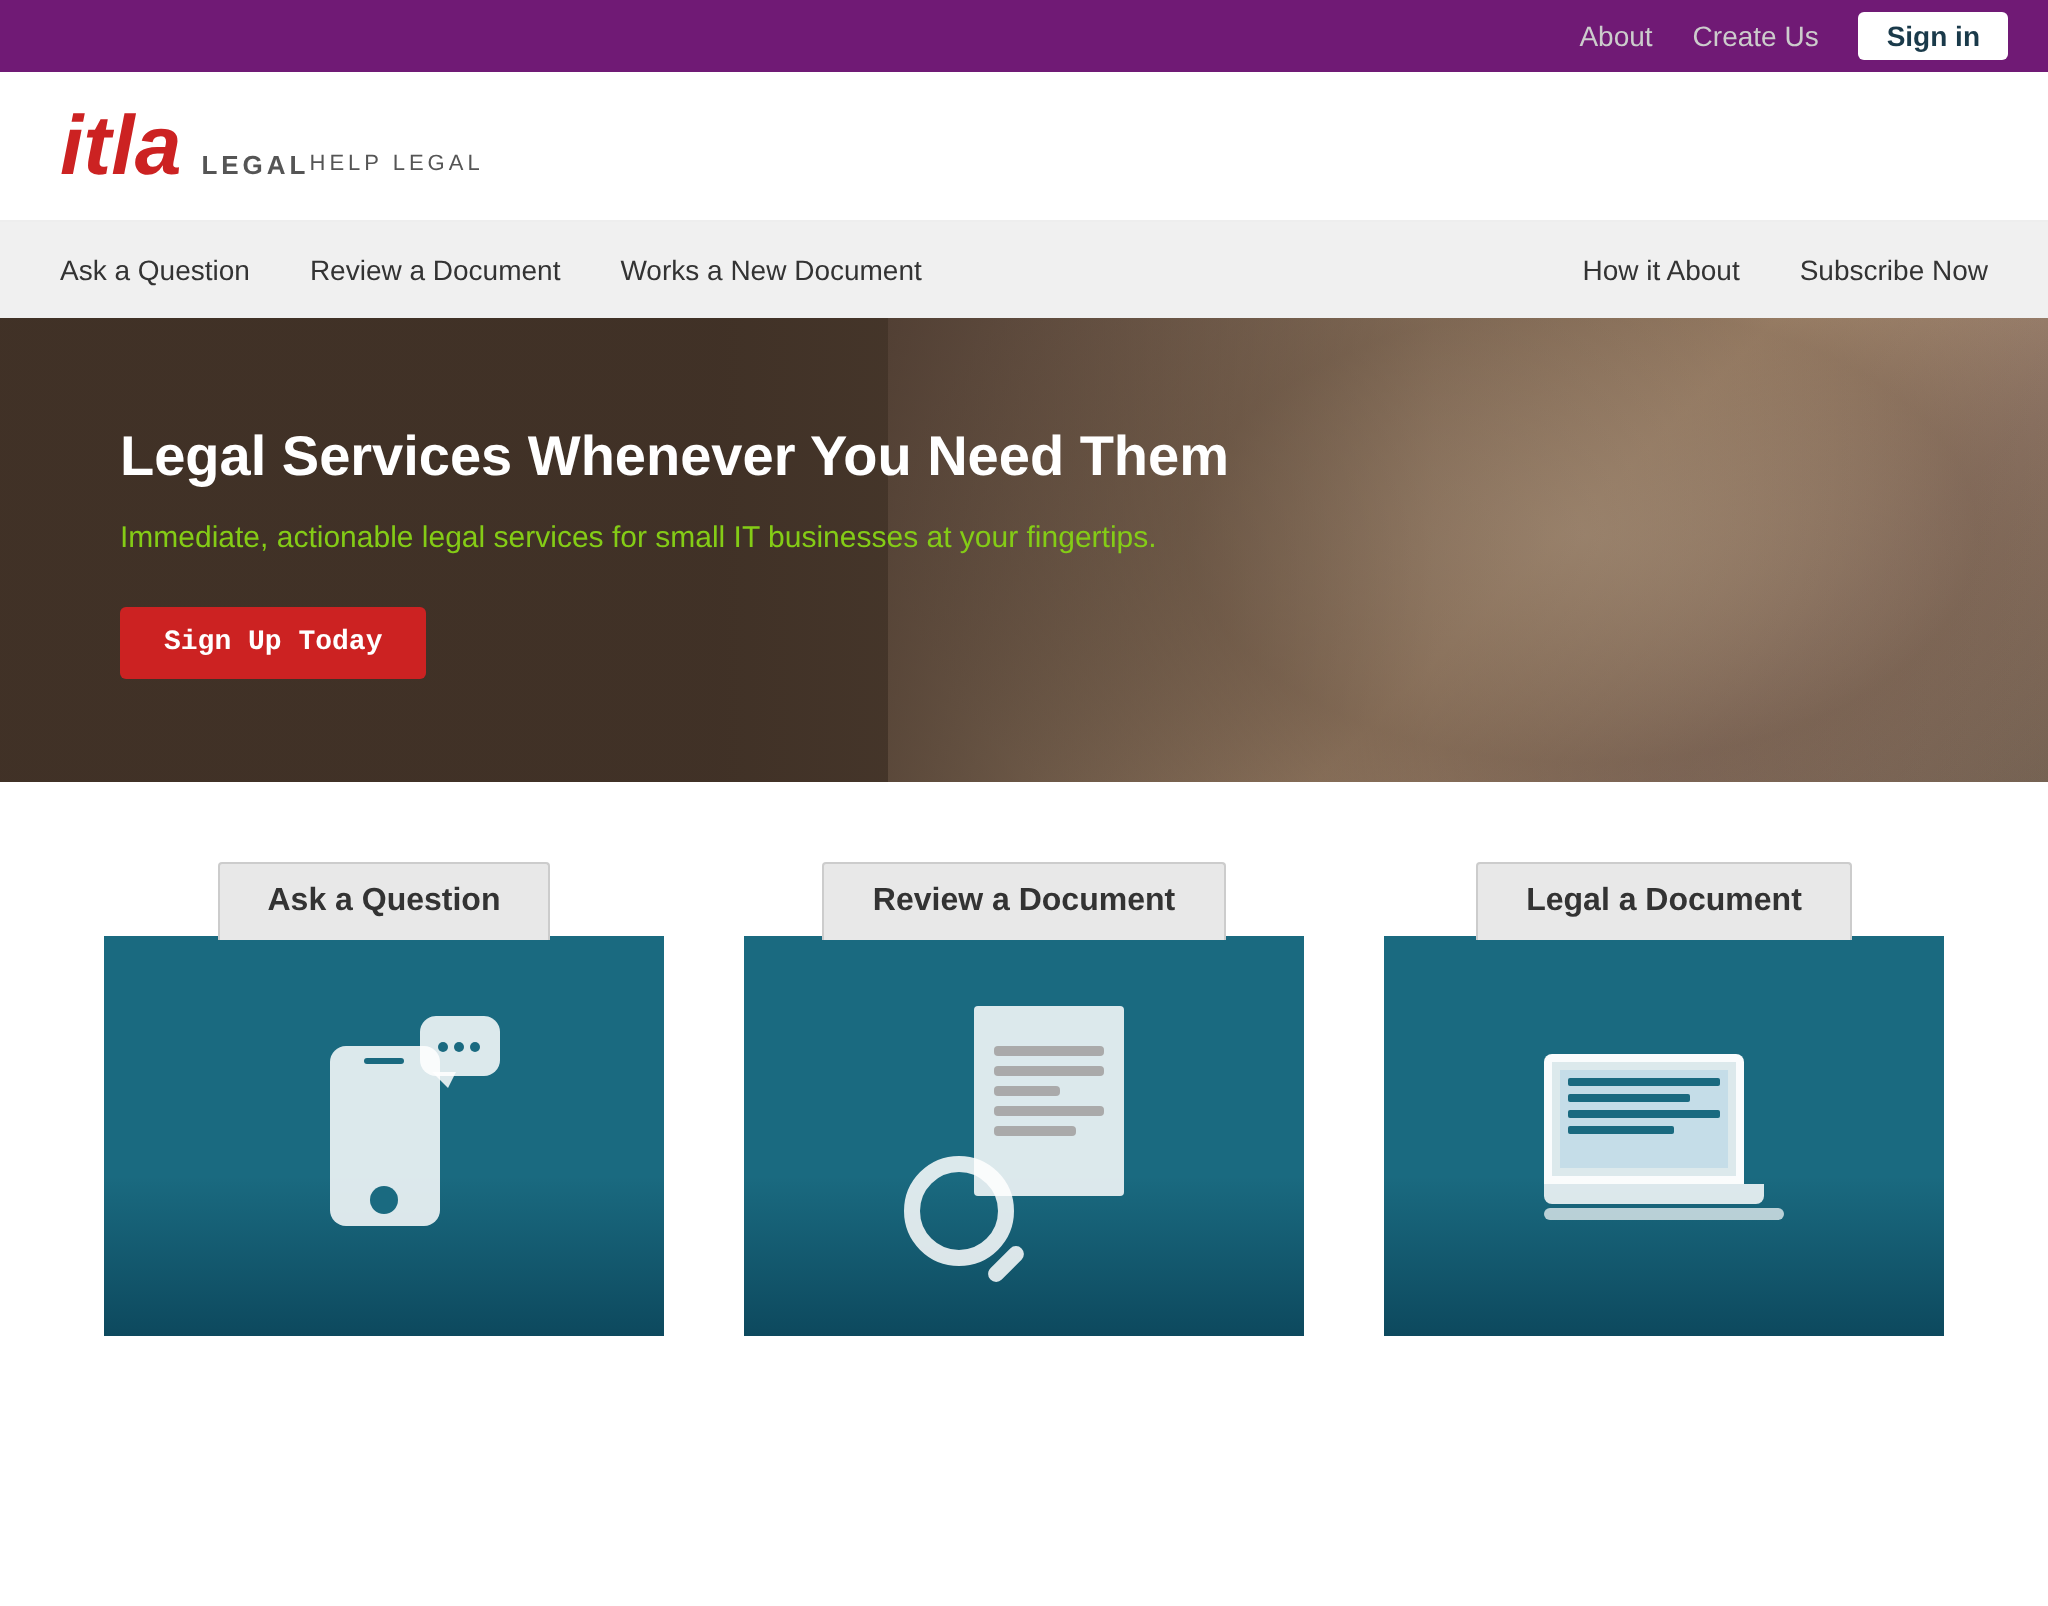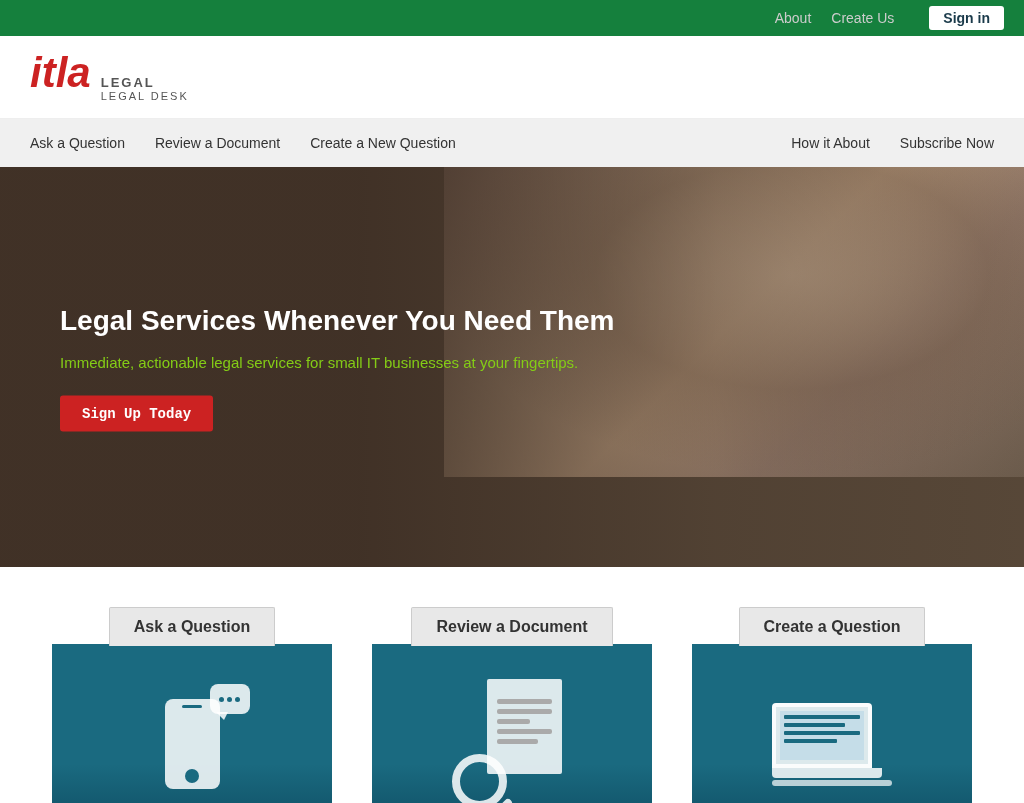--- a/index.html
+++ b/index.html
@@ -1,40 +1,39 @@
 <!DOCTYPE html>
 <html><head>
   <meta charset="utf-8">
   <style>
     * { margin: 0; padding: 0; box-sizing: border-box; }
     body { font-family: Arial, sans-serif; background: #fff; width: 1024px; }
 
     
     .top-bar {
-      background: #15803d;
+      background: #701a75;
       display: flex;
       justify-content: flex-end;
       align-items: center;
       padding: 0 20px;
       height: 36px;
       gap: 20px;
     }
     .top-bar a {
       color: #ccc;
       text-decoration: none;
       font-size: 14px;
     }
     .signin-btn {
       background: #fff;
       color: #1a3a4a !important;
       padding: 4px 14px;
       border-radius: 3px;
       font-size: 14px;
       font-weight: bold;
-      margin-left: 15px;
     }
 
     
     .logo-bar {
       background: #fff;
       padding: 16px 30px;
       display: flex;
       align-items: center;
       border-bottom: 1px solid #eee;
     }
@@ -45,21 +44,21 @@
     }
     .logo-itla {
       font-size: 42px;
       font-weight: 900;
       color: #cc2222;
       font-style: italic;
       line-height: 1;
     }
     .logo-text {
       display: flex;
-      flex-direction: column;
+      flex-direction: row;
       line-height: 1.1;
       margin-left: 2px;
     }
     .logo-legal {
       font-size: 13px;
       font-weight: bold;
       color: #555;
       letter-spacing: 2px;
     }
     .logo-helpdesk {
@@ -84,21 +83,21 @@
     }
     .nav-bar a {
       text-decoration: none;
       color: #333;
       font-size: 14px;
     }
 
     
     .hero {
       position: relative;
-      height: 400px;
+      height: 232px;
       background: #5a4a3a;
       overflow: hidden;
     }
     .hero-bg {
       position: absolute;
       inset: 0;
       background: linear-gradient(to right, rgba(60,45,35,0.85) 35%, rgba(60,45,35,0.3) 70%, rgba(60,45,35,0.1) 100%);
       z-index: 1;
     }
     
@@ -369,30 +368,30 @@
   <a href="#">About</a>
   <a href="#">Create Us</a>
   <a href="#" class="signin-btn">Sign in</a>
 </div>
 
 <div class="logo-bar">
   <div class="logo">
     <span class="logo-itla">itla</span>
     <div class="logo-text">
       <span class="logo-legal">LEGAL</span>
-      <span class="logo-helpdesk">LEGAL DESK</span>
+      <span class="logo-helpdesk">HELP LEGAL</span>
     </div>
   </div>
 </div>
 
 <nav class="nav-bar">
   <div class="nav-left">
     <a href="#">Ask a Question</a>
     <a href="#">Review a Document</a>
-    <a href="#">Create a New Question</a>
+    <a href="#">Works a New Document</a>
   </div>
   <div class="nav-right">
     <a href="#">How it About</a>
     <a href="#">Subscribe Now</a>
   </div>
 </nav>
 
 <section class="hero">
   <div class="hero-person"></div>
   <div class="hero-bg"></div>
@@ -436,21 +435,21 @@
         <div class="magnifier">
           <div class="mag-circle">
             <div class="mag-handle"></div>
           </div>
         </div>
       </div>
     </div>
   </div>
 
   <div class="card">
-    <div class="card-label">Create a Question</div>
+    <div class="card-label">Legal a Document</div>
     <div class="card-icon-box">
       <div class="icon-laptop">
         <div class="laptop-screen">
           <div class="laptop-doc">
             <div class="laptop-doc-line"></div>
             <div class="laptop-doc-line" style="width:80%"></div>
             <div class="laptop-doc-line"></div>
             <div class="laptop-doc-line" style="width:70%"></div>
           </div>
         </div>

